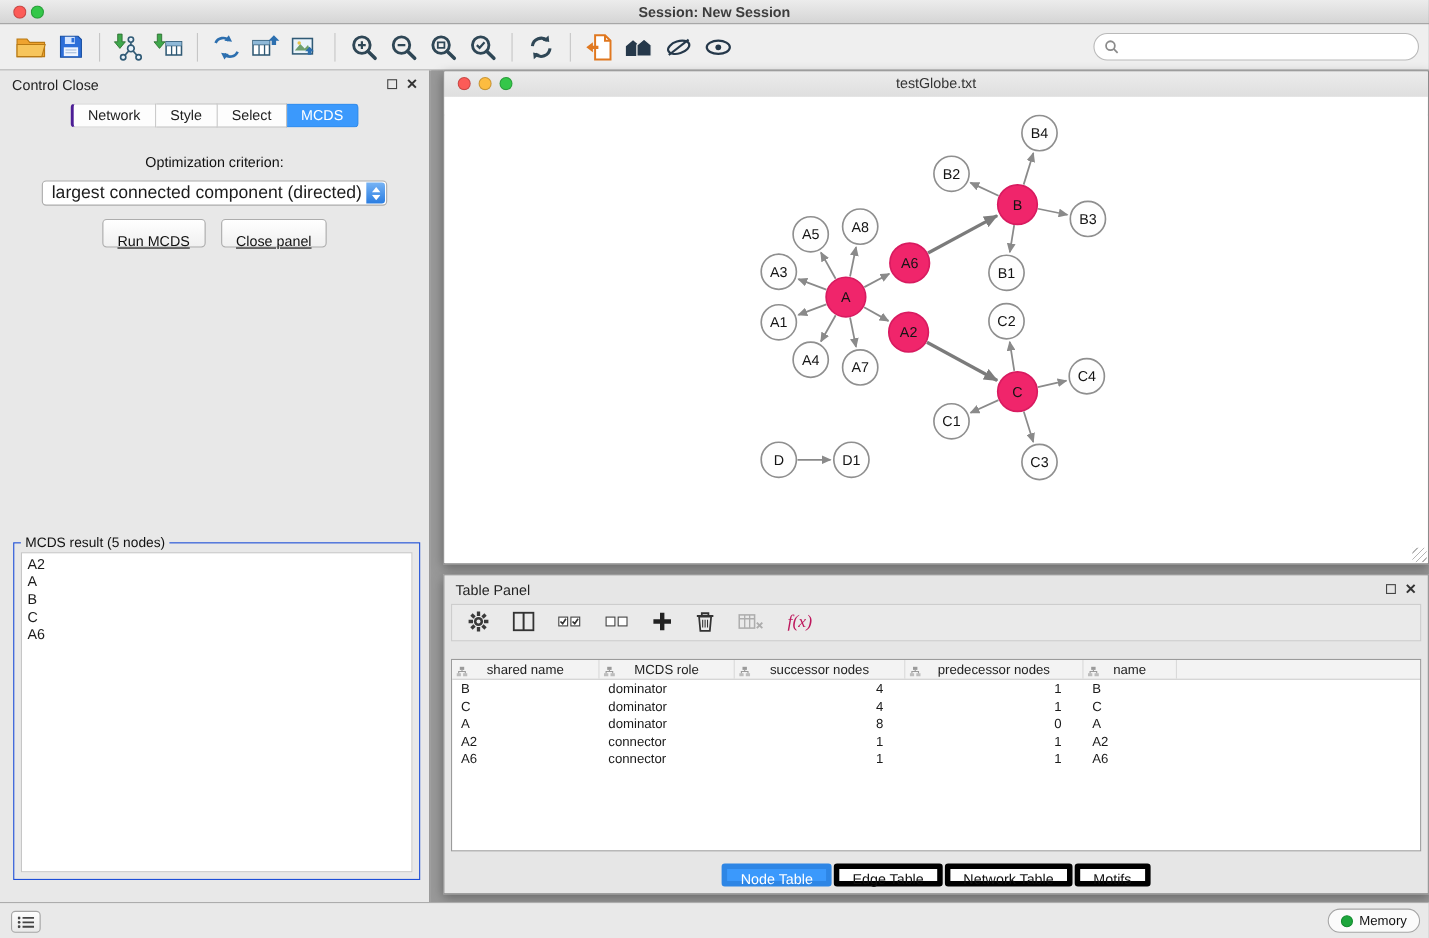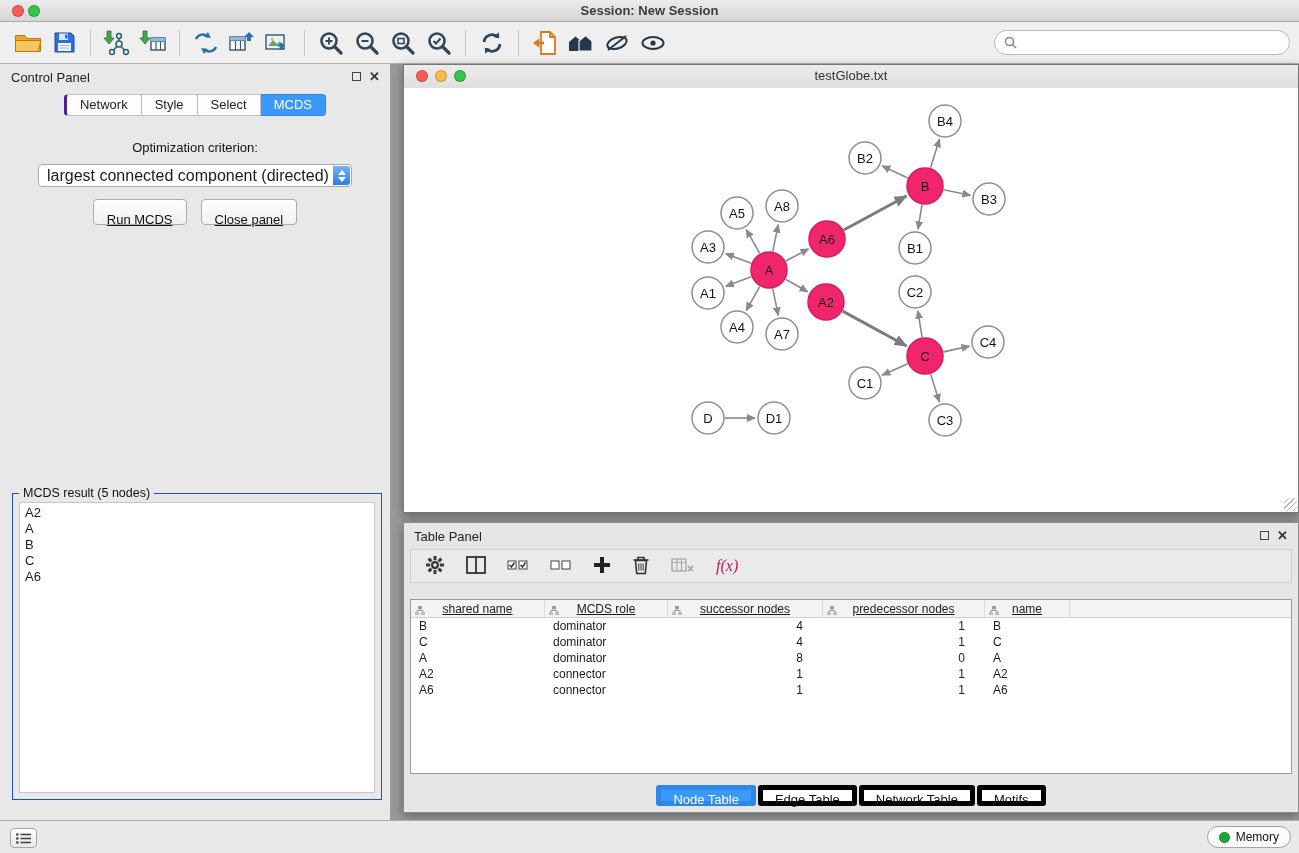--- a/index.html
+++ b/index.html
@@ -72,21 +72,21 @@
   
   .table-panel { position:absolute; left:11px; top:458px; width:896px; height:291px; background:#E6E6E6;
     border:1px solid #8C8C8C; box-shadow:0 3px 10px rgba(0,0,0,.35); }
   .tp-header { height:24px; position:relative; }
   .tp-title { position:absolute; left:10px; top:6px; font-size:13px; color:#222; }
   .tp-toolbar { position:absolute; top:26px; left:6px; right:6px; height:34px; display:flex; align-items:center;
     gap:21px; padding-left:14px; border:1px solid #CDCDCD; background:#EAEAEA; }
   .fx-label { font-family:"Liberation Serif",serif; font-style:italic; font-size:16px; color:#be185d; }
   .tp-table { position:absolute; left:6px; right:6px; top:76px; bottom:38px; background:#fff;
     border:1px solid #9B9B9B; overflow:hidden; font-size:12px; }
-  .tp-head { display:flex; height:18px; background:#F3F3F3; border-bottom:1px solid #CFCFCF;text-decoration:underline; }
+  .tp-head { display:flex; height:18px; background:#F3F3F3; border-bottom:1px solid #CFCFCF; }
   .th { position:relative; border-right:1px solid #DADADA; display:flex; align-items:center;
     justify-content:center; color:#222; font-size:12px; }
   .th.filler { flex:1; border-right:none; }
   .th-icon { position:absolute; left:4px; top:4px; }
   .tr { display:flex; height:16px; align-items:center; }
   .td { padding:0 8px; white-space:nowrap; overflow:hidden; font-size:12px; }
   .tp-tabs { position:absolute; bottom:6px; left:0; right:0; display:flex; justify-content:center; gap:2px; }
   .tp-tab { height:21px; line-height:19px; padding:0 12px; background:#fff; border:5px solid #000000;
     font-size:13px; border-radius:3px; color:#111; }
   .tp-tab.active { background:#3B99FC; border-color:#2E86E5; color:#fff; }
@@ -245,21 +245,21 @@
         <line x1="8.5" y1="8.5" x2="12" y2="12" stroke="#8B8B8B" stroke-width="1.6"></line>
       </svg>
       <input type="text" placeholder="" style="">
     </div>
   </div>
 
   <div class="main">
 
     <div class="control-panel">
       <div class="cp-header">
-        <span class="cp-title">Control Panel</span>
+        <span class="cp-title">Control Close</span>
         <span class="win-float"></span>
         <span class="win-close">✕</span>
       </div>
       <div class="cp-tabs">
         <div class="cp-tab">Network</div>
         <div class="cp-tab">Style</div>
         <div class="cp-tab">Select</div>
         <div class="cp-tab active">MCDS</div>
       </div>
       <div class="cp-opt-label">Optimization criterion:</div>

